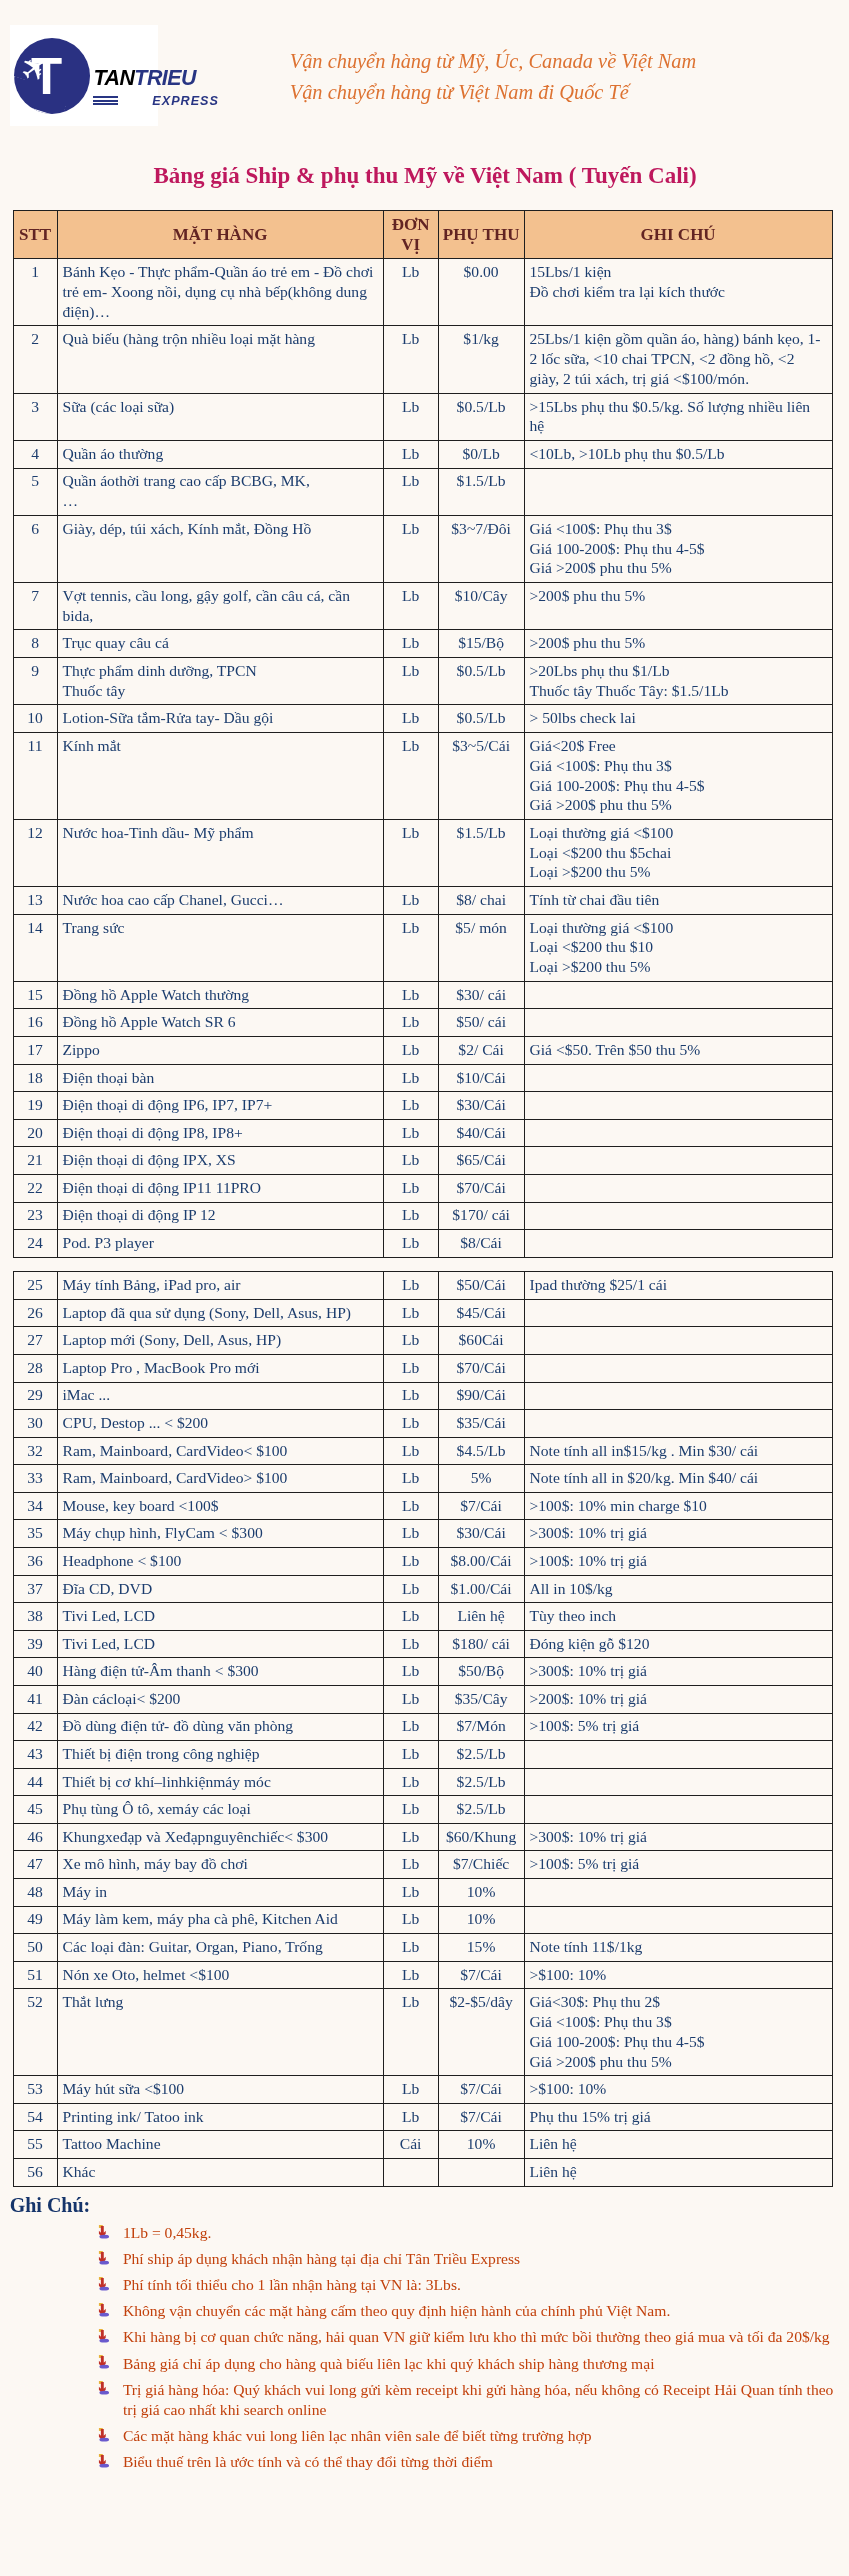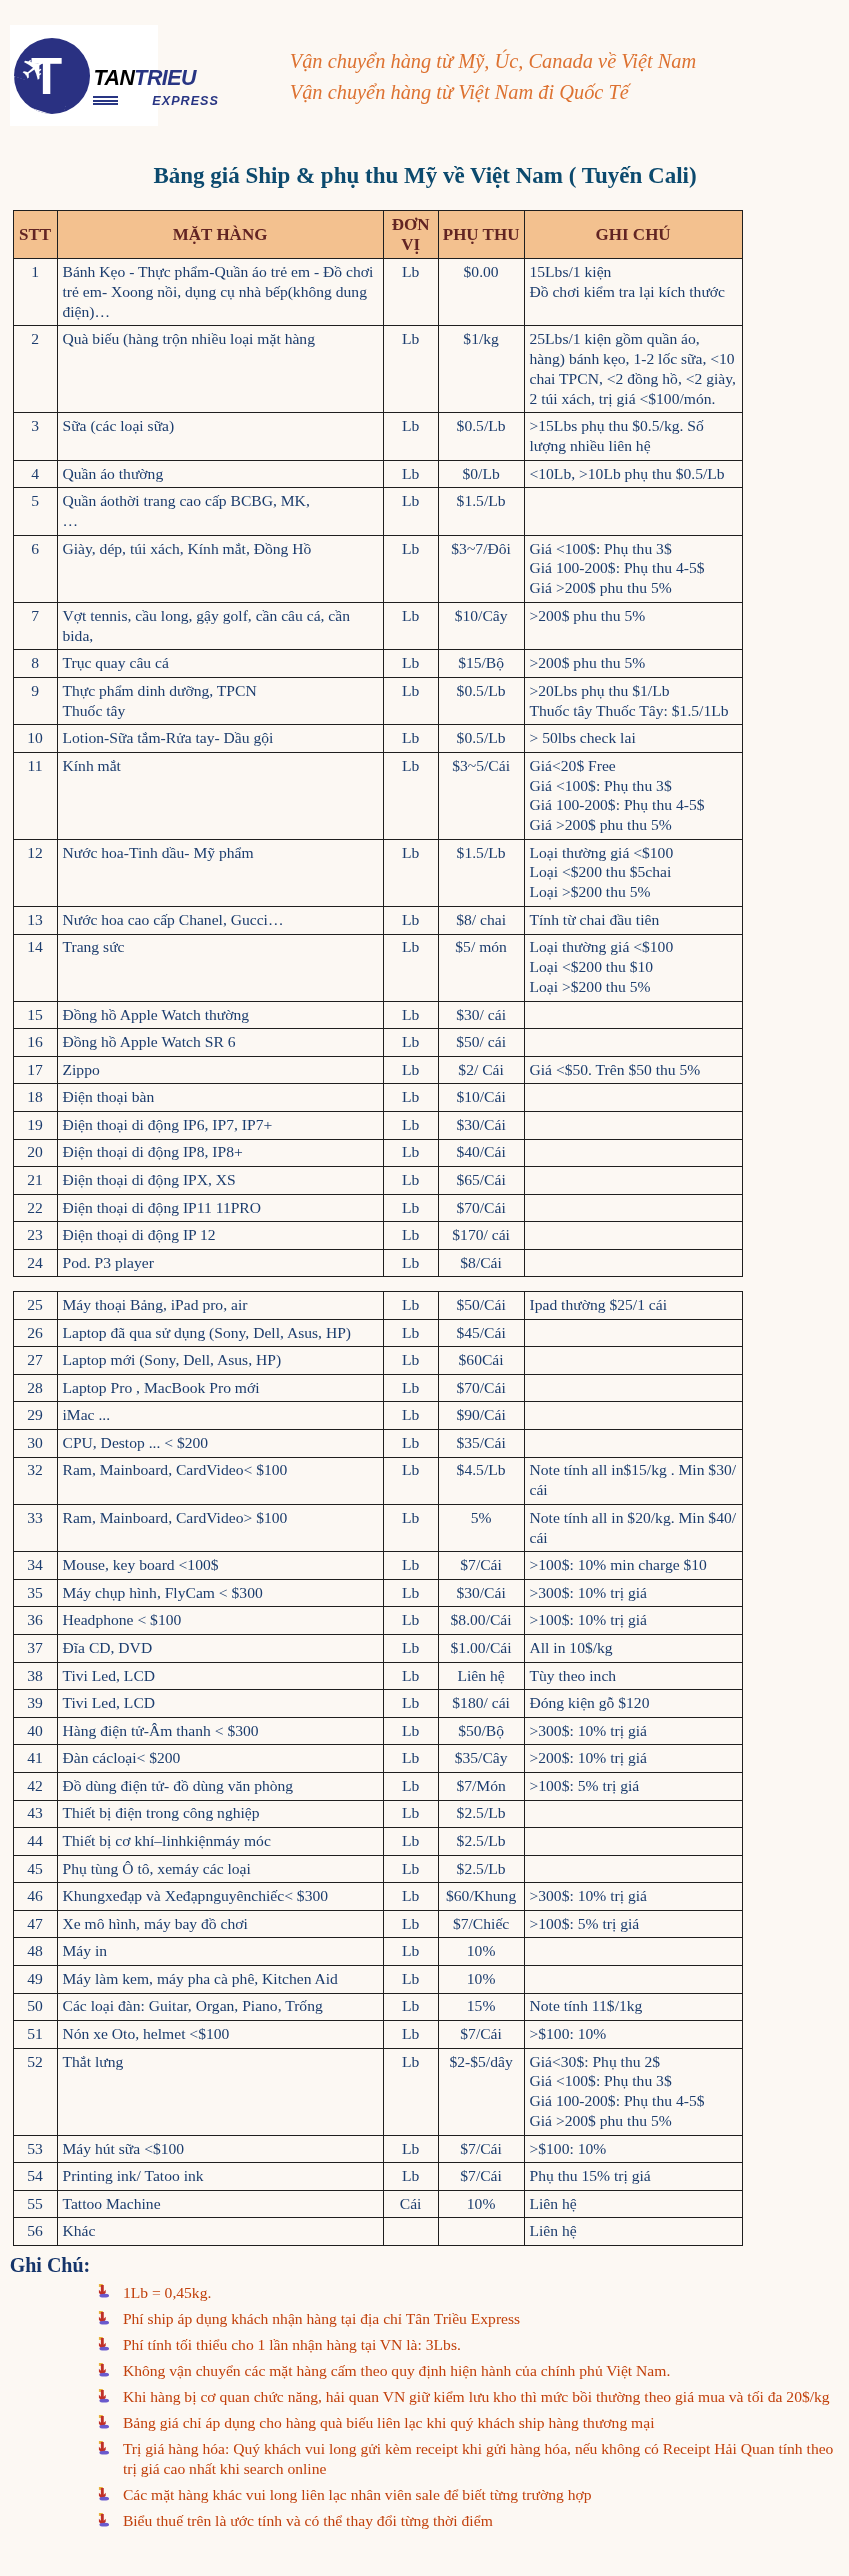--- a/index.html
+++ b/index.html
@@ -52,27 +52,27 @@
   .speed-lines i{display:block;height:1.9px;background:#283583;margin:1.9px 0}
   .express-text{
     font-family:"Liberation Sans",sans-serif;
     font-style:italic;font-weight:bold;font-size:12.6px;color:#283583;
     letter-spacing:1px;
   }
   .slogan{margin-left:132px;padding-top:21.4px;font-style:italic;color:#dd7231;font-size:20.4px;line-height:1.5}
 
   
   .title{
-    text-align:center;font-size:23px;font-weight:bold;color:#0c4a6e;
+    text-align:center;font-size:23px;font-weight:bold;color:#be185d;
     margin:37px 0 21.4px 0;
   }
 
   
   table.price{
-    border-collapse:collapse;margin-left:12.6px;width:730px;
+    border-collapse:collapse;margin-left:12.6px;width:820px;
     table-layout:fixed;border:1.9px solid #1f1f1f;
   }
   table.price th,table.price td{border:1.5px solid #1f1f1f}
   table.price th{
     background:#f3c18f;color:#622423;font-size:17px;font-weight:bold;
     text-align:center;padding:3.9px 1.9px;line-height:1.15;
   }
   table.price td{
     font-size:15.6px;line-height:1.27;padding:2.9px 4.9px 3.9px 4.9px;
     vertical-align:top;white-space:pre-line;color:#1c3d6e;
@@ -333,21 +333,21 @@
     <colgroup>
         <col style="width:44px">
         <col style="width:326px">
         <col style="width:55px">
         <col style="width:86px">
         <col>
       </colgroup>
     <tbody id="tbody2">
         <tr>
     <td class="c">25</td>
-    <td>Máy thoại Bảng, iPad pro, air</td>
+    <td>Máy tính Bảng, iPad pro, air</td>
     <td class="c">Lb</td>
     <td class="c">$50/Cái</td>
     <td class="lg">Ipad thường $25/1 cái</td>
   </tr>
         <tr>
     <td class="c">26</td>
     <td>Laptop đã qua sử dụng (Sony, Dell, Asus, HP)</td>
     <td class="c">Lb</td>
     <td class="c">$45/Cái</td>
     <td></td>

